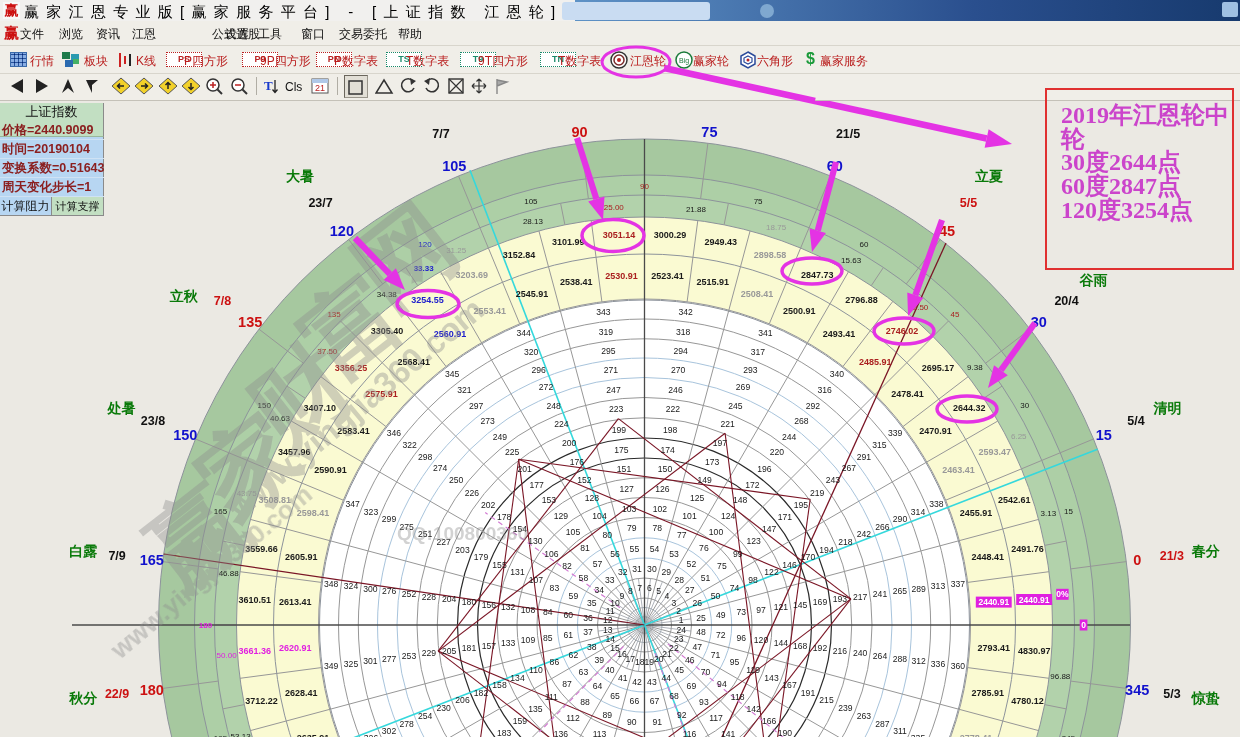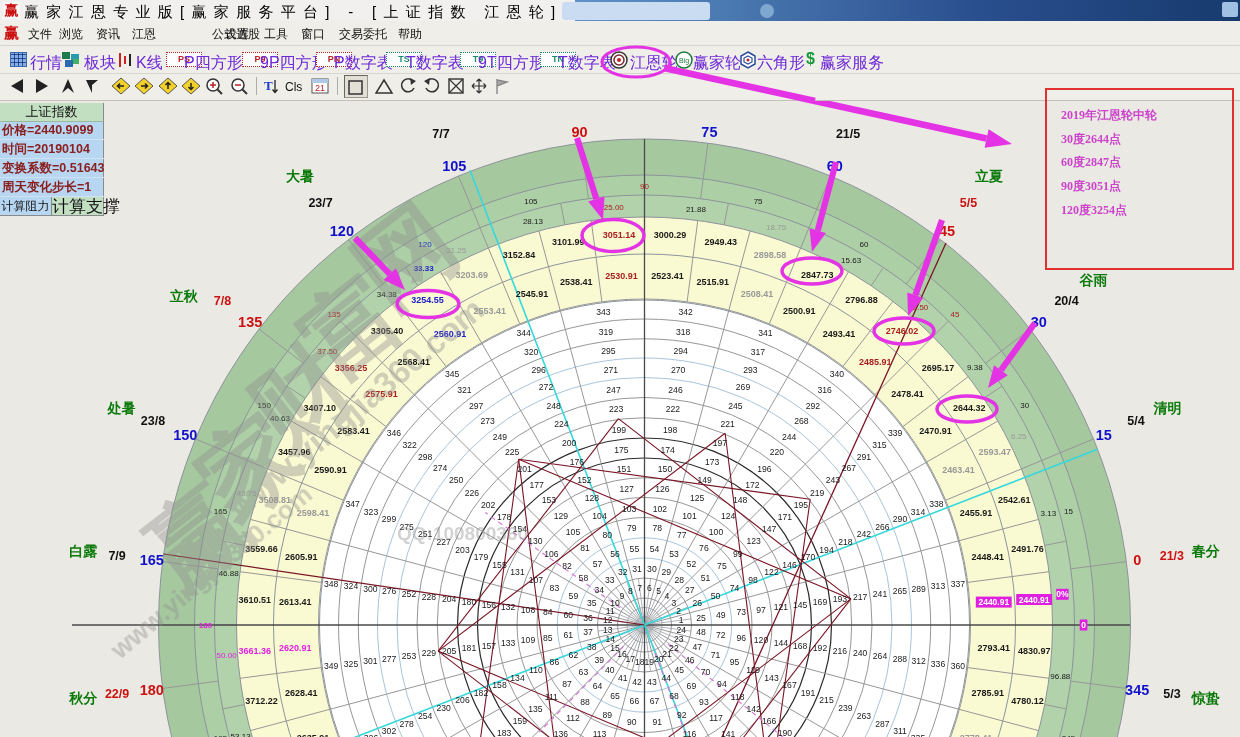--- a/index.html
+++ b/index.html
@@ -4,26 +4,26 @@
 *{margin:0;padding:0;box-sizing:border-box;}
 body{width:1240px;height:737px;overflow:hidden;position:relative;font-family:"Liberation Sans",sans-serif;background:#ebe9e3;}
 .abs{position:absolute;}
 #titlebar{left:0;top:0;width:1240px;height:21px;background:#f1f0ee;}
 #titleblue{left:575px;top:0;width:665px;height:21px;background:linear-gradient(90deg,#5e92c6,#2a4f8e 60%,#173a6e);}
 #titletext{left:24px;top:3px;font-size:15px;color:#000;letter-spacing:7.3px;white-space:nowrap;}
 #menubar{left:0;top:21px;width:1240px;height:25px;background:#f0eee8;border-bottom:1px solid #d8d5cc;}
 .menuitem{position:absolute;top:26px;font-size:12px;color:#111;}
 #toolbar1{left:0;top:46px;width:1240px;height:28px;background:#f0eee8;border-bottom:1px solid #d8d5cc;}
 #toolbar2{left:0;top:74px;width:1240px;height:27px;background:#f0eee8;border-bottom:1px solid #c4c1b8;}
-.tblabel{position:absolute;top:7px;font-size:16px;color:#6d28d9;}
+.tblabel{position:absolute;top:7px;font-size:12px;color:#b91c1c;}
 .licon{position:absolute;top:52px;width:36px;height:15px;font-size:9px;line-height:13px;text-align:center;font-weight:bold;}
 #panel{left:0;top:103px;width:104px;height:113px;background:#b7d6f2;border-right:1px solid #8a8a8a;border-bottom:1px solid #8a8a8a;}
 .prow{position:absolute;left:0;width:104px;height:19px;font-size:12.5px;white-space:nowrap;overflow:hidden;font-weight:bold;color:#8b2020;padding-left:2px;line-height:19px;border-bottom:1px solid #cfe2f4;}
 #redbox{left:1045px;top:88px;width:189px;height:182px;border:2px solid #e03030;padding-top:14px;}
-#redbox div{color:#cb44cb;font-family:"Liberation Serif",serif;font-size:12px;line-height:23.7px;padding-left:14px;font-weight:bold;}
+#redbox div{color:#cb44cb;font-family:"Liberation Serif",serif;font-size:24px;line-height:23.7px;padding-left:14px;font-weight:bold;}
 
 </style></head><body>
 <svg class="abs" style="left:0;top:101px;" width="1240" height="636" viewBox="0 101 1240 636">
 <circle cx="644.5" cy="625.0" r="486" fill="#a6c89f"></circle>
 <circle cx="644.5" cy="625.0" r="450" fill="#adcfa6"></circle>
 <circle cx="644.5" cy="625.0" r="430" fill="#b2d2ab"></circle>
 <circle cx="644.5" cy="625.0" r="408" fill="#fafad2"></circle>
 <circle cx="644.5" cy="625.0" r="326" fill="#ffffff"></circle>
 <circle cx="644.5" cy="625.0" r="8.5" fill="none" stroke="#aab4bc" stroke-width="1"></circle>
 <circle cx="644.5" cy="625.0" r="17.5" fill="none" stroke="#aab4bc" stroke-width="1"></circle>
@@ -653,27 +653,27 @@
 </svg>
 <div class="abs" id="titlebar"></div>
 <div class="abs" id="titleblue"></div>
 <div class="abs" style="left:562px;top:2px;width:148px;height:18px;background:#c9dcf2;border-radius:3px;"></div>
 <div class="abs" style="left:760px;top:4px;width:14px;height:14px;background:#7fa8d0;border-radius:7px;"></div>
 <div class="abs" style="left:1222px;top:2px;width:16px;height:15px;background:#9fc0e2;border-radius:2px;"></div>
 <div class="abs" style="left:3px;top:2px;width:17px;height:17px;background:#f8f8f8;color:#cc1111;font-size:14px;font-weight:bold;line-height:17px;text-align:center;">赢</div>
 <div class="abs" id="titletext">赢家江恩专业版[赢家服务平台] - [上证指数 江恩轮]</div>
 <div class="abs" id="menubar"></div>
 <div class="abs" style="left:4px;top:24px;width:18px;height:18px;color:#cc1111;font-size:15px;font-weight:bold;">赢</div>
-<div class="menuitem" style="left:28px;">文件</div>
+<div class="menuitem" style="left:20px;">文件</div>
 <div class="menuitem" style="left:59px;">浏览</div>
 <div class="menuitem" style="left:96px;">资讯</div>
 <div class="menuitem" style="left:132px;">江恩</div>
 <div class="menuitem" style="left:168px;margin-left:44px;">公式选股</div>
 <div class="menuitem" style="left:225px;">设置</div>
-<div class="menuitem" style="left:264px;text-align:right;">工具</div>
+<div class="menuitem" style="left:258px;text-align:right;">工具</div>
 <div class="menuitem" style="left:301px;">窗口</div>
 <div class="menuitem" style="left:339px;">交易委托</div>
 <div class="menuitem" style="left:398px;">帮助</div>
 <div class="abs" id="toolbar1"></div>
 <div class="abs" style="left:10px;top:52px;width:17px;height:15px;border:1px solid #3a6aaa;background:repeating-linear-gradient(90deg,#cfe0f5 0 3px,#3a6aaa 3px 4px),repeating-linear-gradient(0deg,#cfe0f5 0 3px,#3a6aaa 3px 4px),#cfe0f5;background-blend-mode:multiply;"></div>
 <div class="tblabel" style="left:30px;top:53px;">行情</div>
 <svg class="abs" style="left:61px;top:51px;" width="20" height="17">
     <rect x="1" y="1" width="8" height="7" fill="#1d7a4a"></rect>
     <rect x="10" y="3" width="8" height="7" fill="#2a9ab0"></rect>
     <rect x="4" y="9" width="8" height="7" fill="#2a6ab0"></rect>
@@ -787,29 +787,28 @@
     <rect x="2" y="2" width="14" height="14" fill="none" stroke="#333" stroke-width="1.4"></rect>
     <path d="M2 2 L16 16 M16 2 L2 16" stroke="#333" stroke-width="1.2"></path>
   </svg>
 <svg class="abs" style="left:470px;top:77px;" width="20" height="20">
     <path d="M9 2 L9 16 M2 9 L16 9 M9 2 L6.5 4.5 M9 2 L11.5 4.5 M9 16 L6.5 13.5 M9 16 L11.5 13.5 M2 9 L4.5 6.5 M2 9 L4.5 11.5 M16 9 L13.5 6.5 M16 9 L13.5 11.5" stroke="#333" stroke-width="1.2" fill="none"></path>
   </svg>
 <svg class="abs" style="left:493px;top:77px;" width="20" height="20">
     <path d="M4 2 L4 17 M4 3 L14 5 L4 9" stroke="#888" stroke-width="1.4" fill="#aaa"></path>
   </svg>
 <div class="abs" id="panel"></div>
-<div class="abs" style="left:0;top:103px;width:104px;height:19px;background:#c2dfc2;border-right:1px solid #8a8a8a;border-bottom:1px solid #9ab89a;text-align:center;font-size:13px;line-height:18px;color:#111;">上证指数</div>
+<div class="abs" style="left:0;top:103px;width:104px;height:34px;background:#c2dfc2;border-right:1px solid #8a8a8a;border-bottom:1px solid #9ab89a;text-align:center;font-size:13px;line-height:18px;color:#111;">上证指数</div>
 <div class="prow" style="top:121px;">价格=2440.9099</div>
 <div class="prow" style="top:140px;">时间=20190104</div>
 <div class="prow" style="top:159px;">变换系数=0.51643</div>
 <div class="prow" style="top:178px;">周天变化步长=1</div>
 <div class="abs" style="left:0;top:197px;width:52px;height:19px;background:#b7d6f2;border-right:1px solid #8a8a8a;border-bottom:1px solid #8a8a8a;text-align:center;font-size:12px;line-height:19px;color:#111;white-space:nowrap;">计算阻力</div>
-<div class="abs" style="left:52px;top:197px;width:52px;height:19px;background:#c2dfc2;border-right:1px solid #8a8a8a;border-bottom:1px solid #8a8a8a;text-align:center;font-size:17px;line-height:19px;color:#111;white-space:nowrap;">计算支撑</div>
+<div class="abs" style="left:52px;top:197px;width:52px;height:19px;background:#c2dfc2;border-right:1px solid #8a8a8a;border-bottom:1px solid #8a8a8a;text-align:center;font-size:11px;line-height:19px;color:#111;white-space:nowrap;">计算支撑</div>
 <div class="abs" id="redbox">
 <div>2019年江恩轮中轮</div>
 <div>30度2644点</div>
 <div>60度2847点</div>
-<div>90度3051点</div>
 <div>120度3254点</div>
 </div>
 <svg class="abs" style="left:0;top:0;z-index:50;" width="1240" height="101" viewBox="0 0 1240 101">
     <ellipse cx="636" cy="62" rx="34" ry="15" fill="none" stroke="#e433e4" stroke-width="3"></ellipse>
     <line x1="664" y1="68" x2="815" y2="101" stroke="#e433e4" stroke-width="6.5"></line>
   </svg>
 </body></html>

